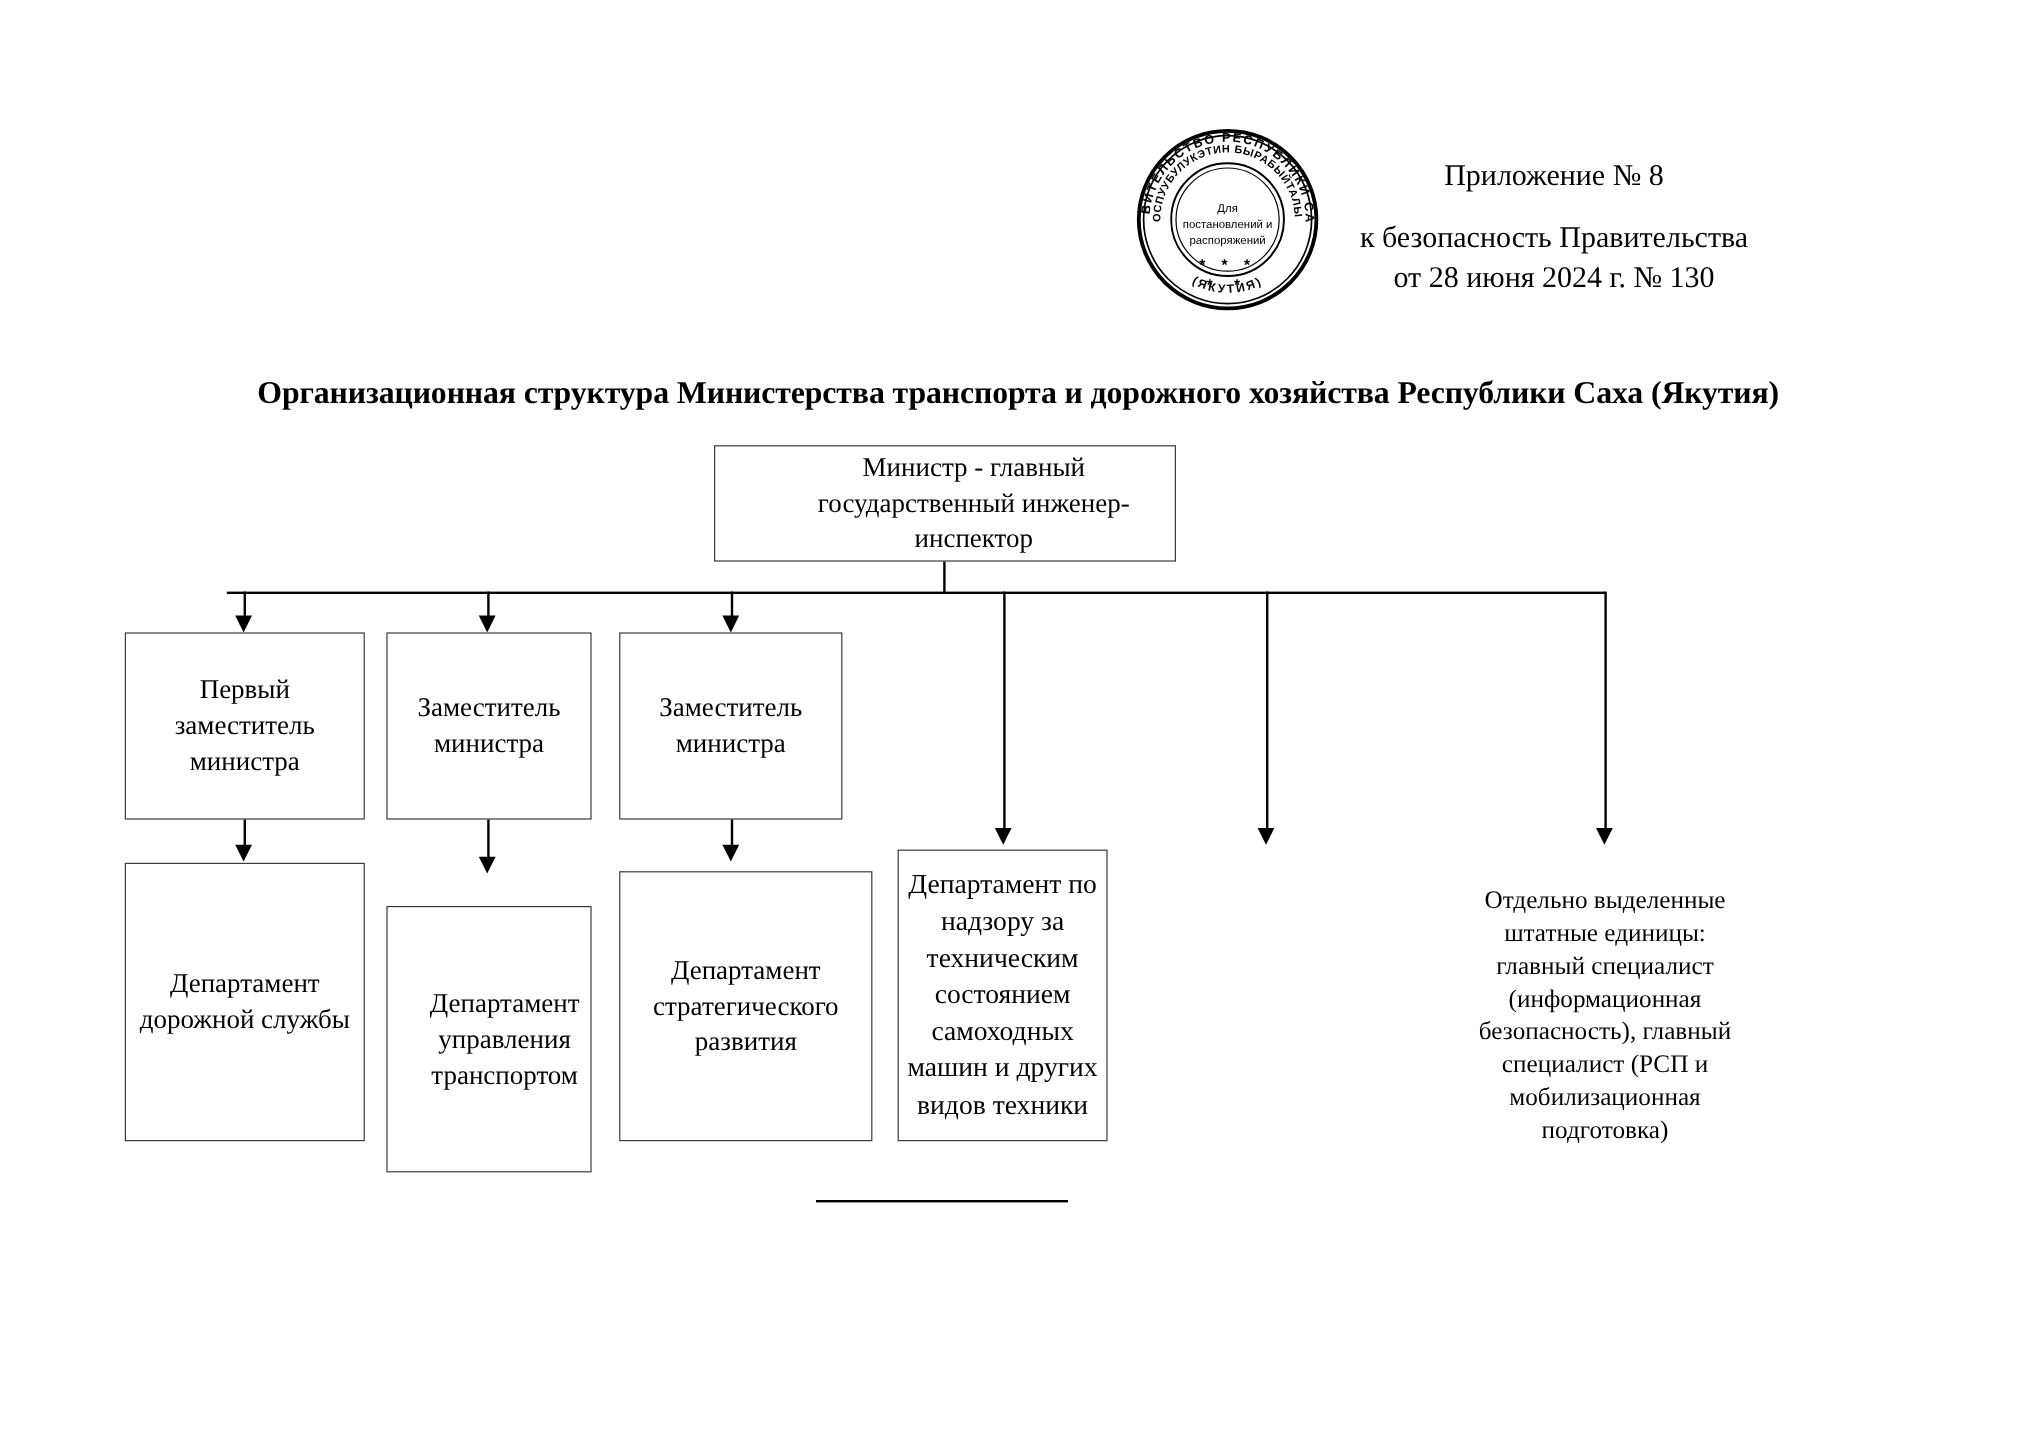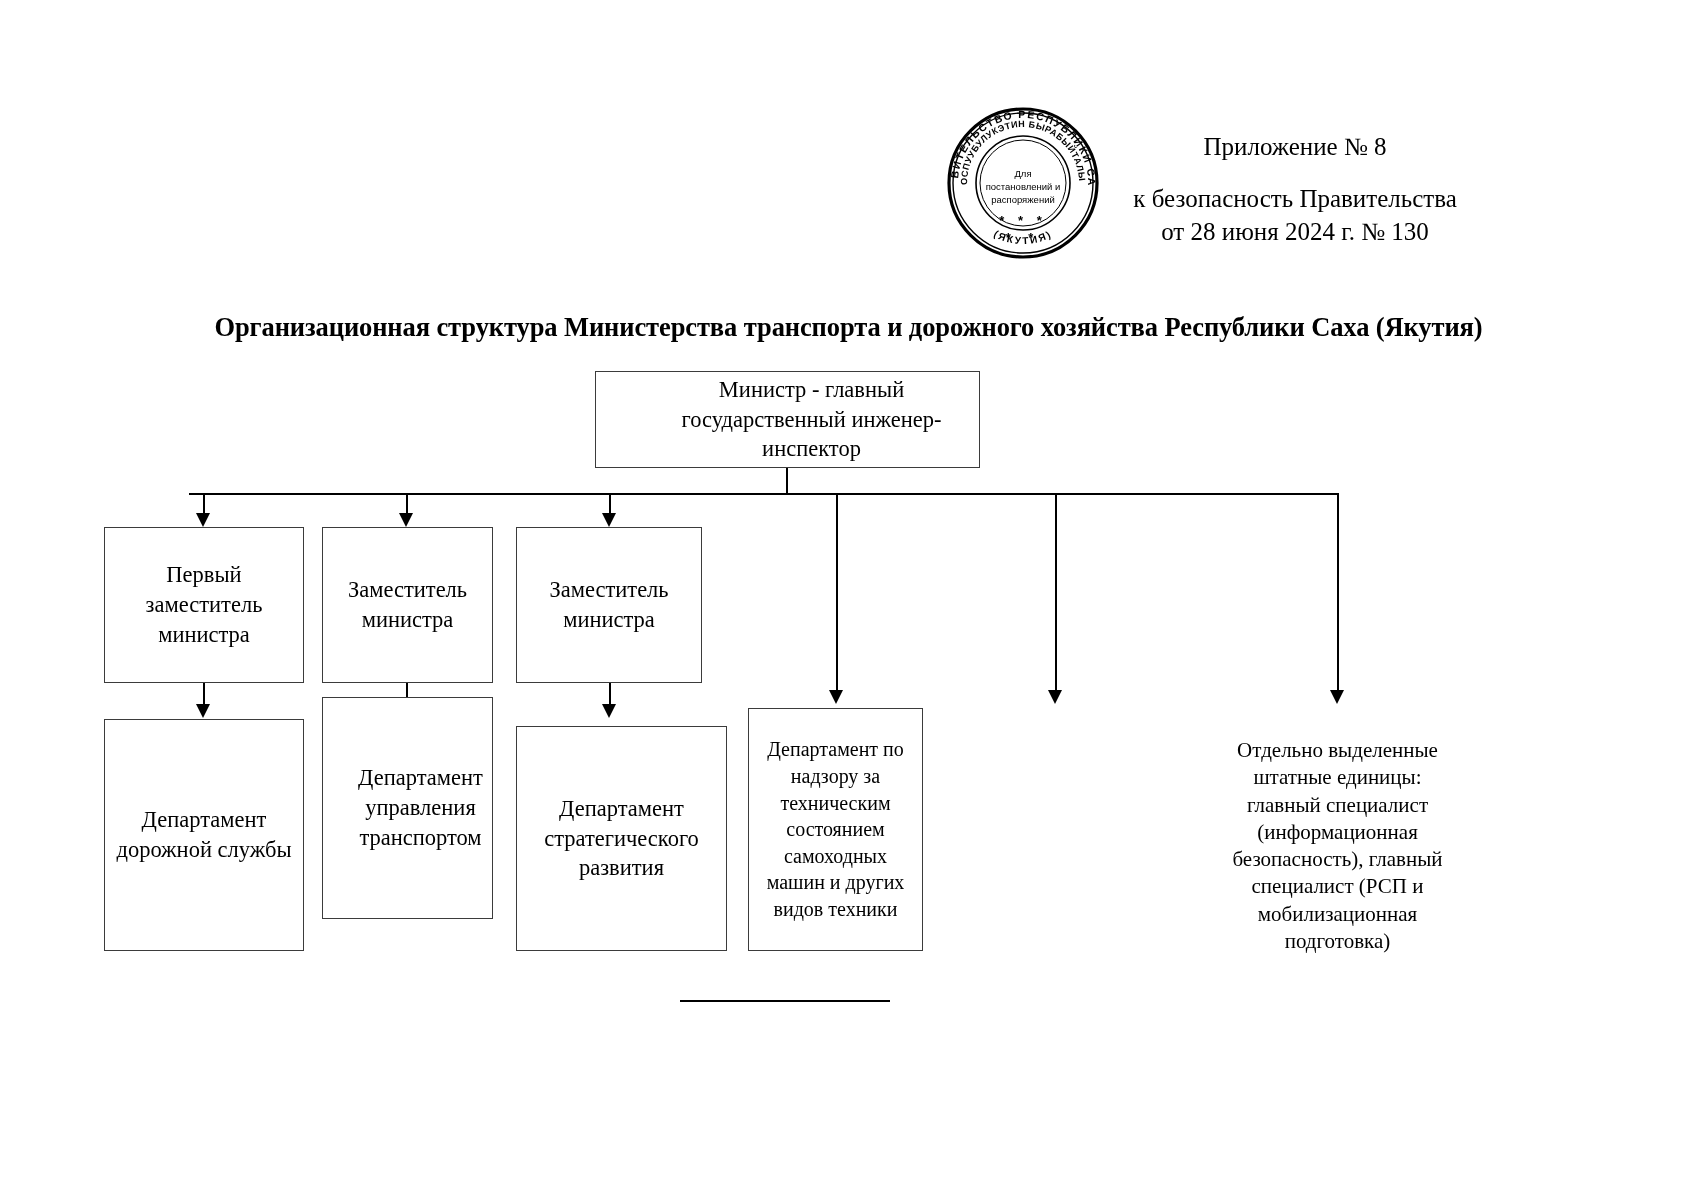--- a/index.html
+++ b/index.html
@@ -186,27 +186,27 @@
 
   <div class="ln vl" style="left:406px; top:683px; height:37px;"></div>
   <div class="arrow" style="left:399px; top:714px;"></div>
 
   <div class="ln vl" style="left:609px; top:683px; height:27px;"></div>
   <div class="arrow" style="left:602px; top:704px;"></div>
 
   <div class="box" style="left:104px; top:719px; width:200px; height:232px;">
     <span>Департамент дорожной службы</span>
   </div>
-  <div class="box" style="left:322px; top:697px; width:171px; height:222px;padding-left:26px;">
+  <div class="box" style="left:322px; top:755px; width:171px; height:222px;padding-left:26px;">
     <span>Департамент управления транспортом</span>
   </div>
   <div class="box" style="left:516px; top:726px; width:211px; height:225px;">
     <span>Департамент стратегического развития</span>
   </div>
-  <div class="box" style="left:748px; top:708px; width:175px; height:243px; font-size:20px;">
+  <div class="box" style="left:748px; top:708px; width:175px; height:243px; font-size:23px;">
     <span>Департамент по надзору за техническим состоянием самоходных машин и других видов техники</span>
   </div>
 
   <div class="plain-text" style="left:1215px; top:737px; width:245px;">Отдельно выделенные штатные единицы: главный специалист (информационная безопасность), главный специалист (РСП и мобилизационная подготовка)</div>
 
   <div class="rule"></div>
 
 </div>
 
 </body></html>

